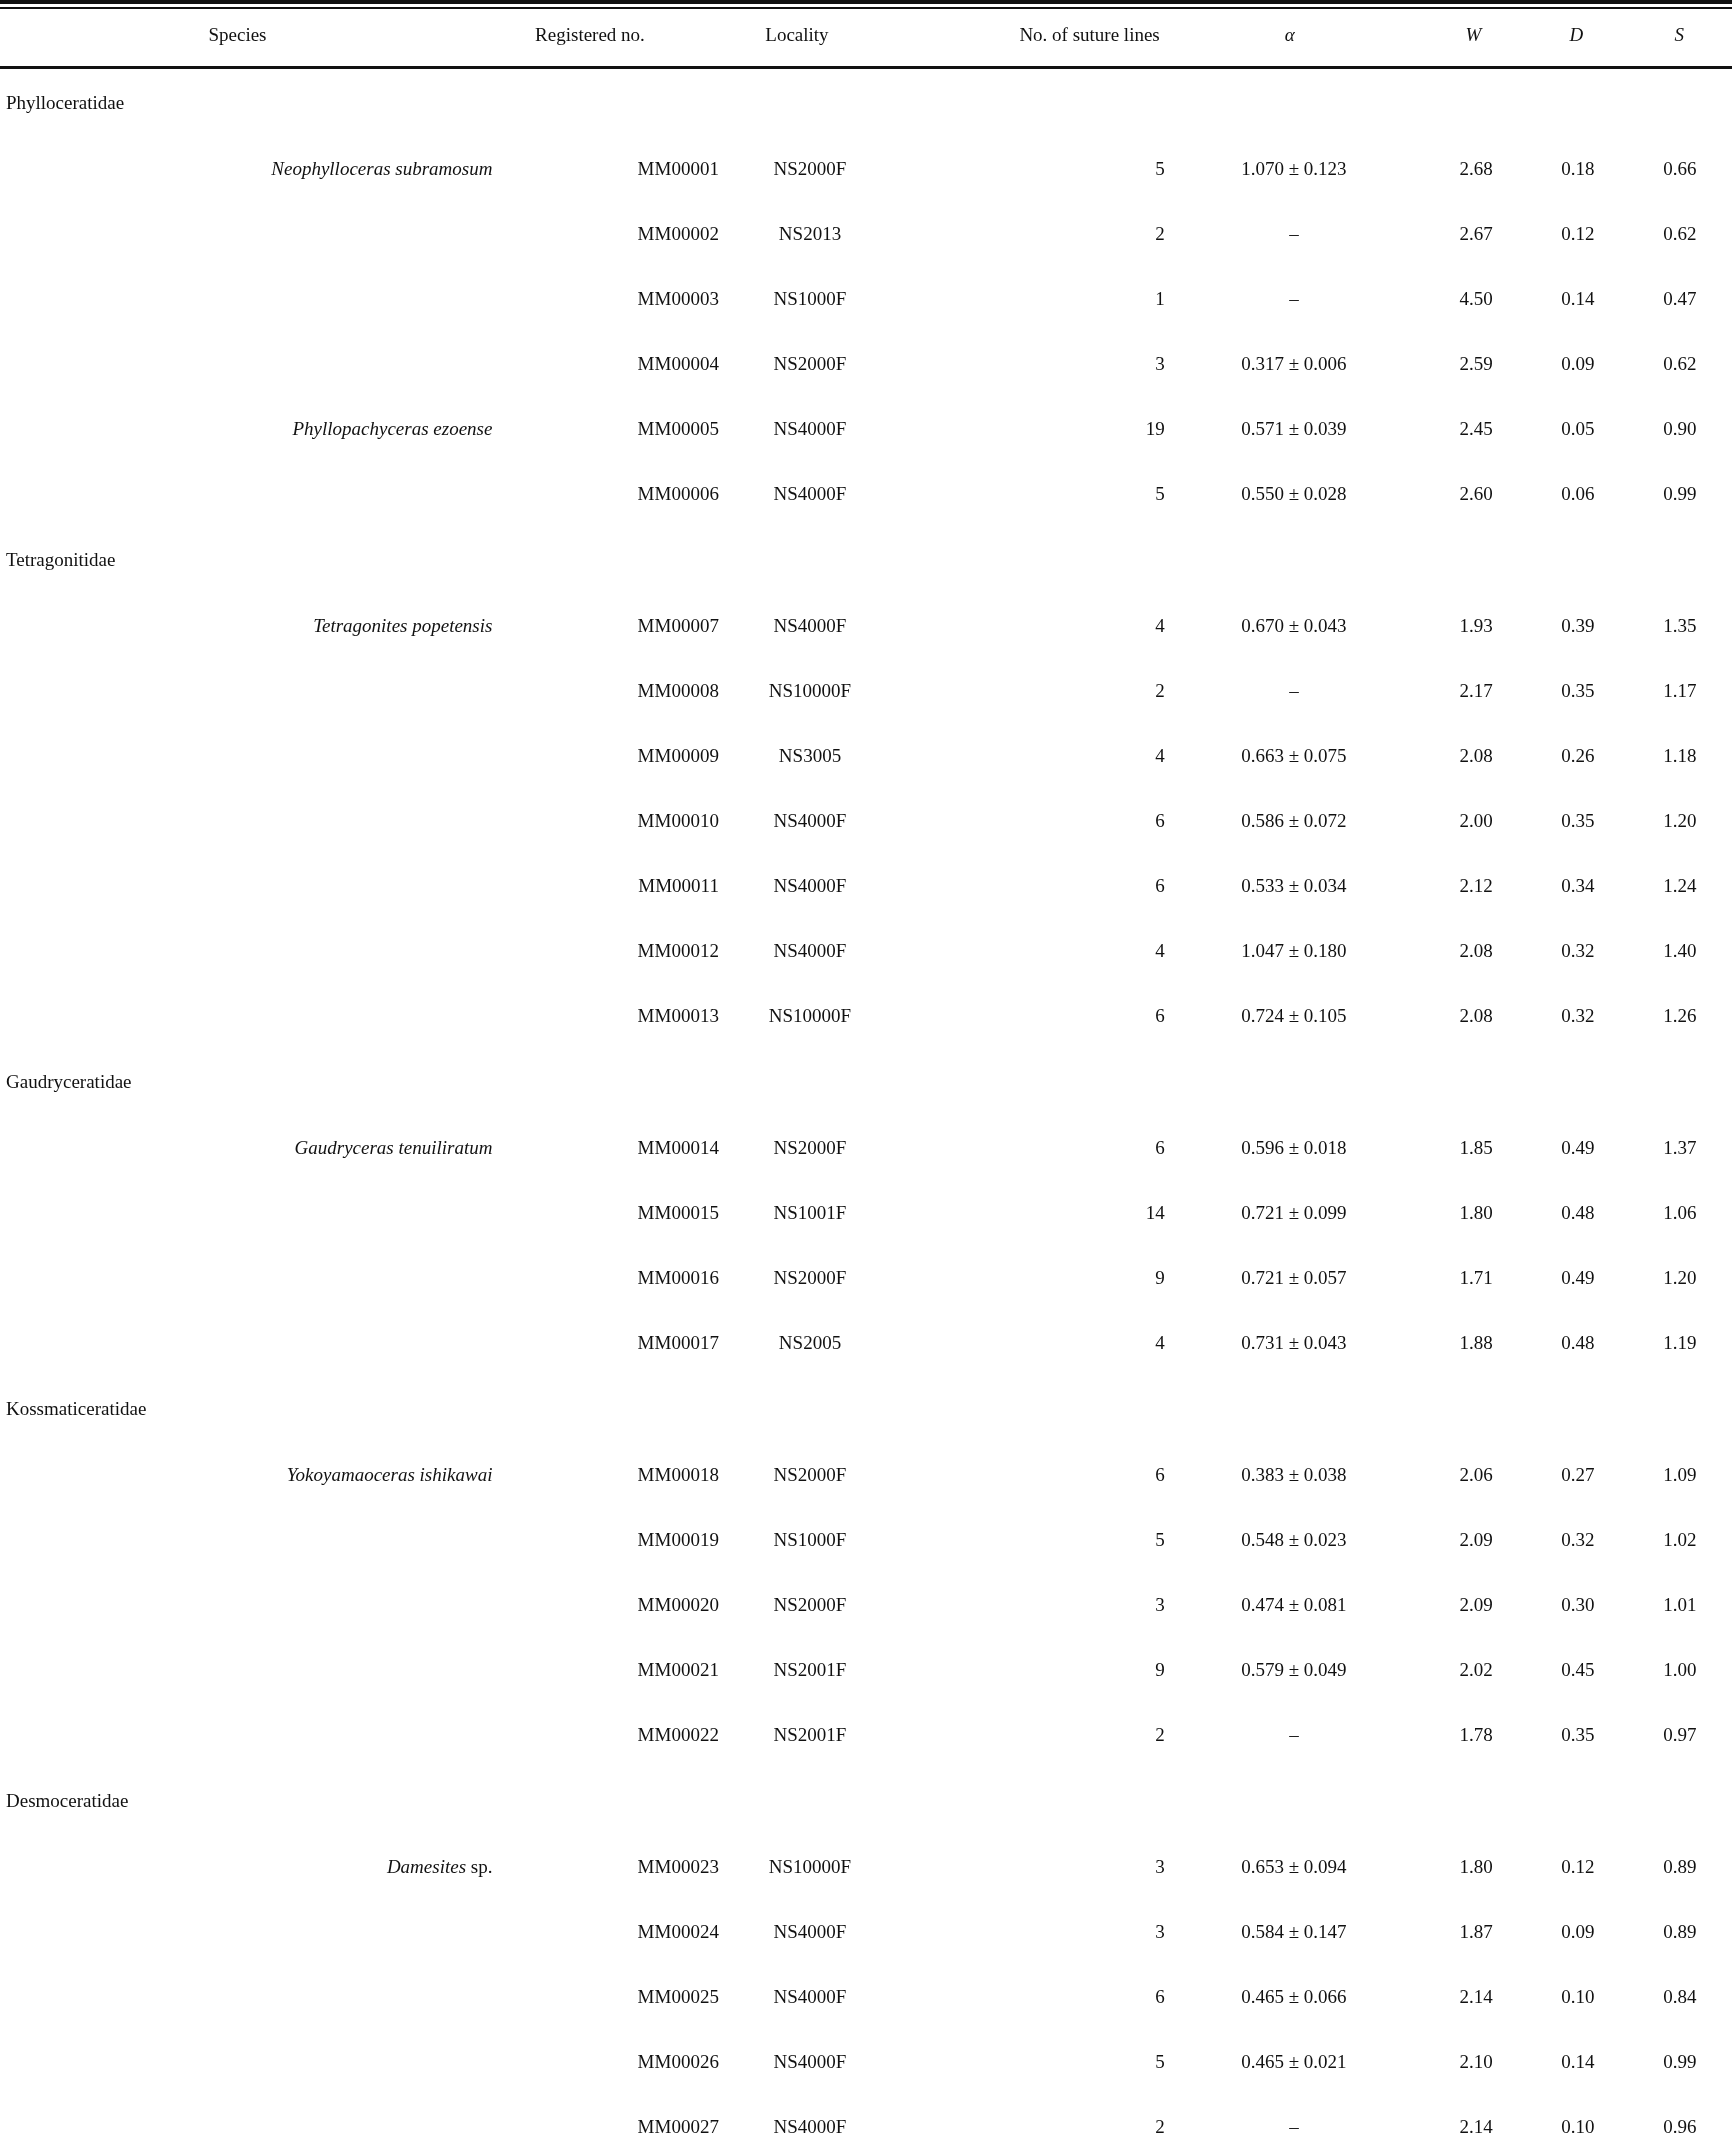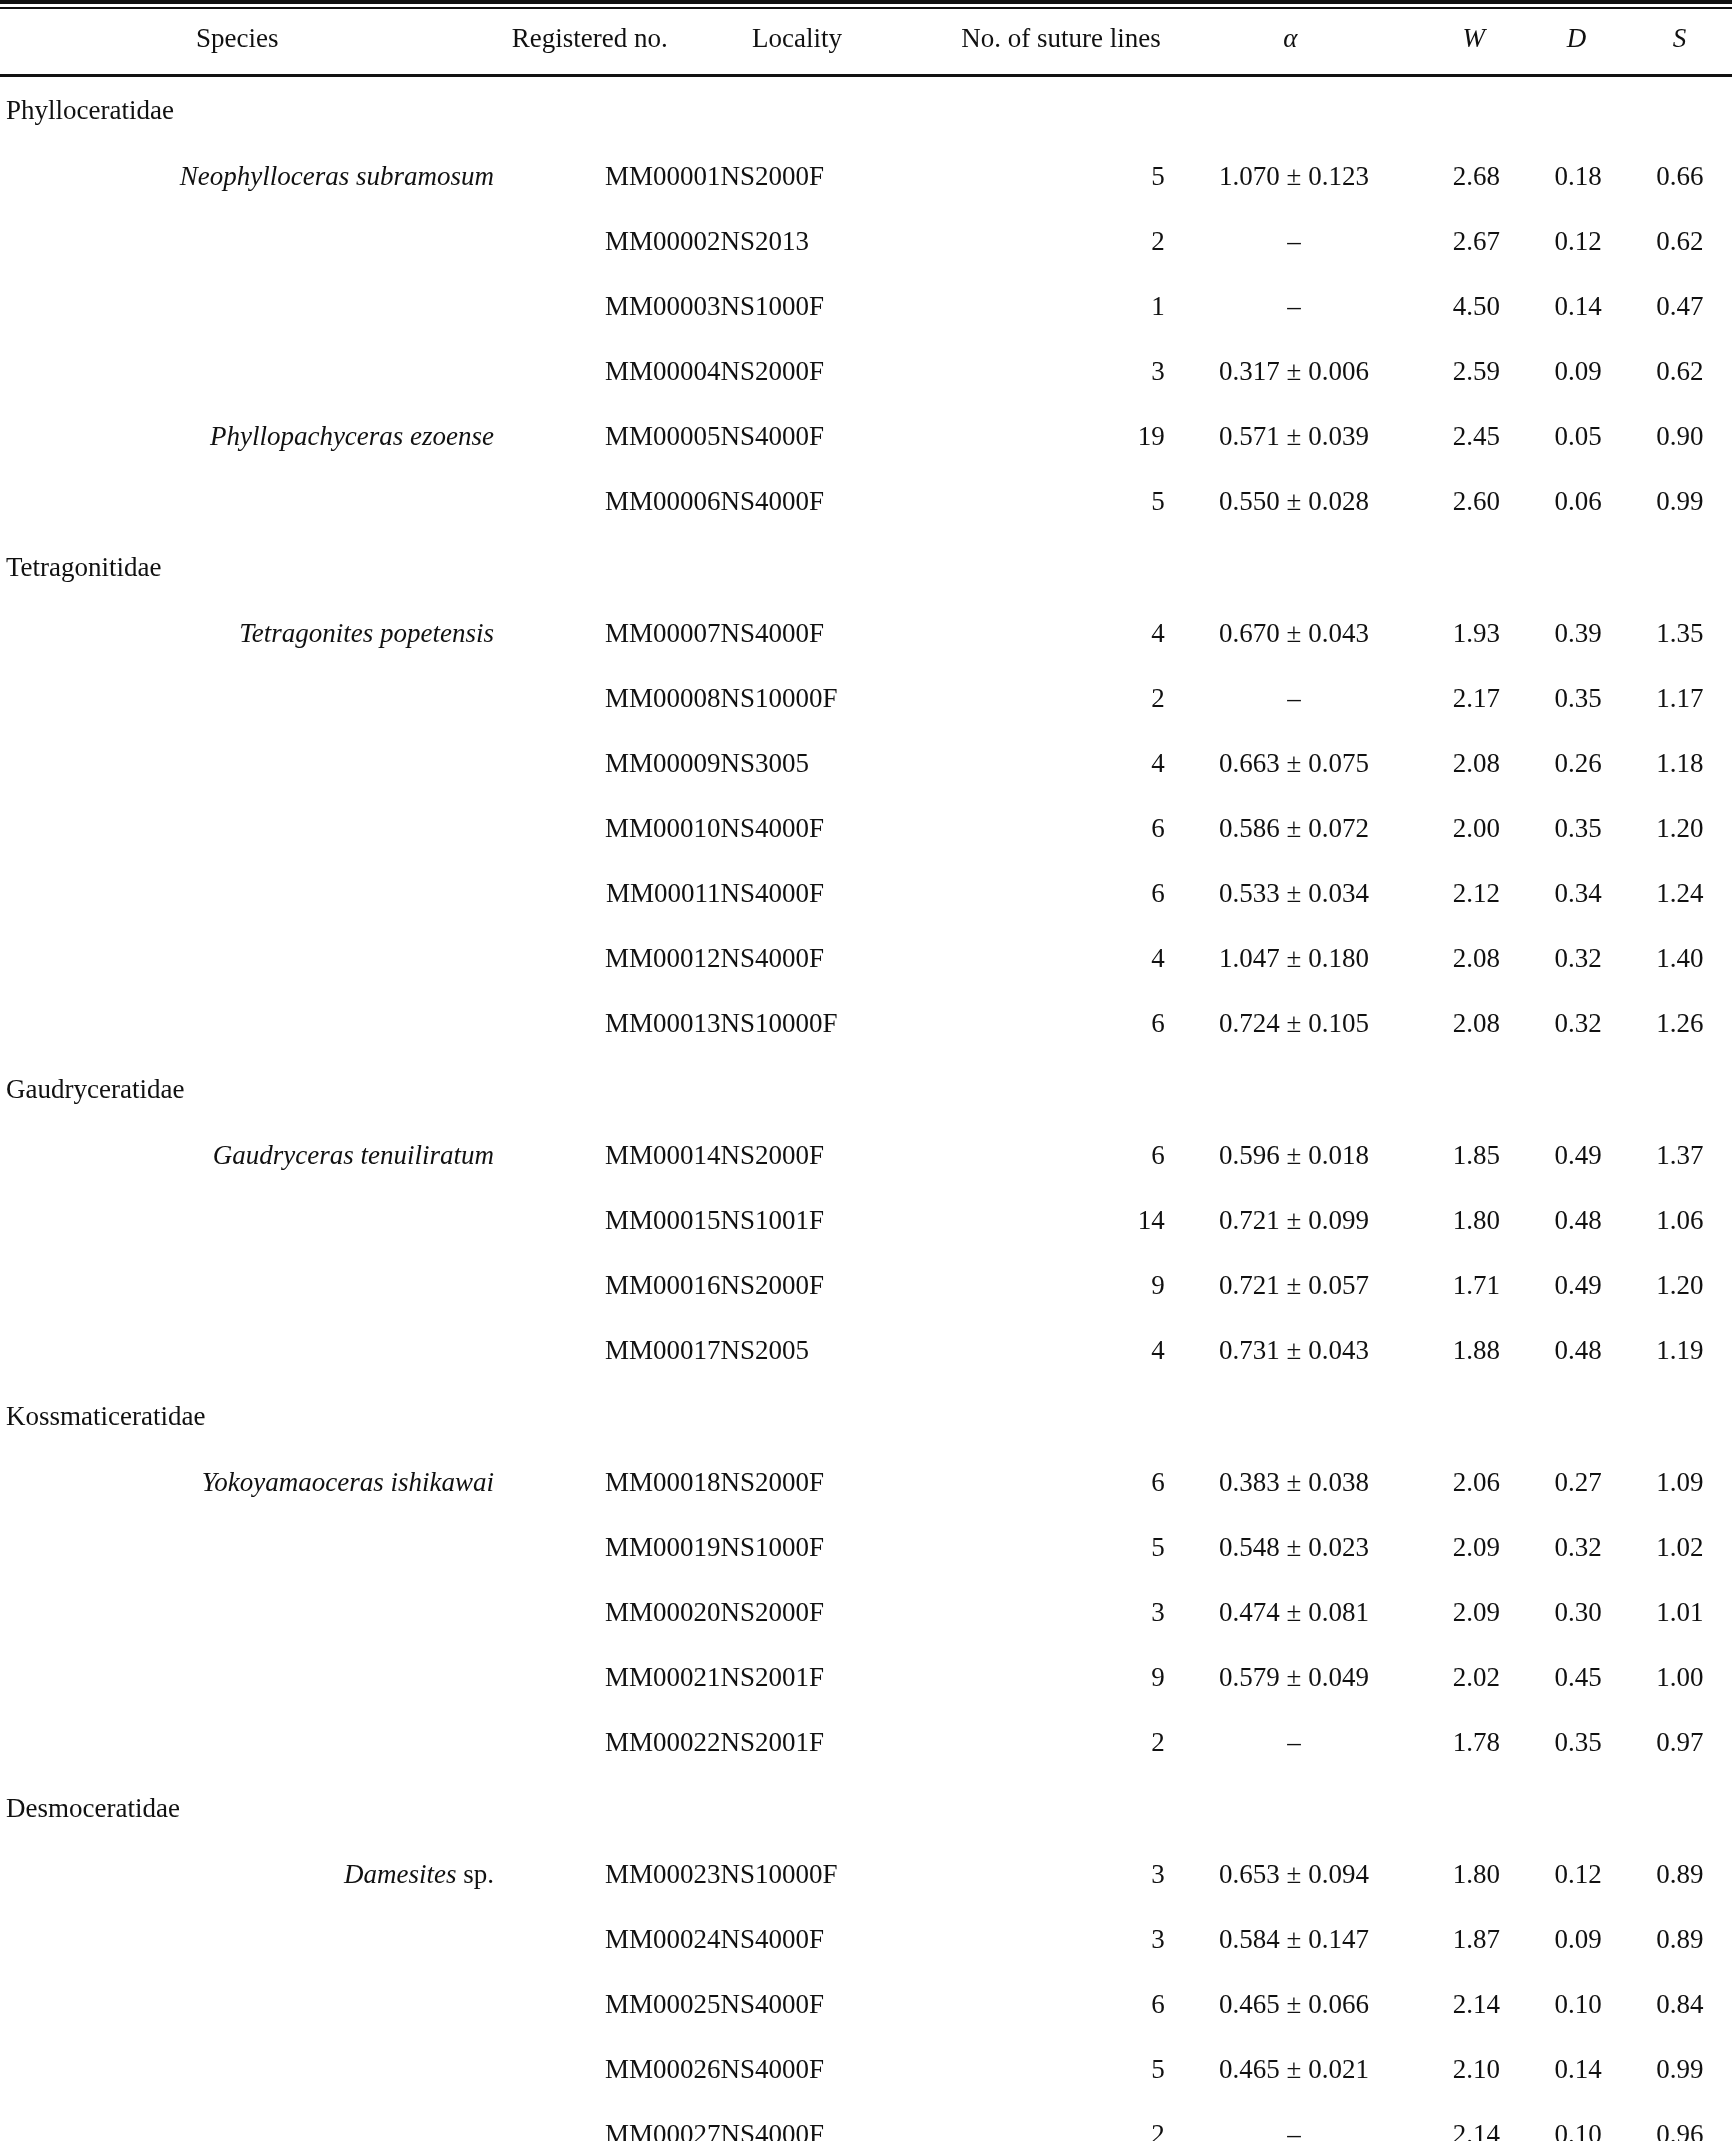--- a/index.html
+++ b/index.html
@@ -17,21 +17,21 @@
 
   .table-wrap {
     width: 1733px;
     box-sizing: border-box;
     padding: 0;
   }
 
   table.datatable {
     width: 1733px;
     border-collapse: collapse;
-    font-size: 27px;
+    font-size: 19px;
     line-height: 1.0;
   }
 
   
   .rule-top-outer { height: 3.6px; background: #111; width: 100%; }
   .rule-top-inner { height: 1.8px; background: #111; width: 100%; margin-top: 3.6px; }
   .rule-mid { height: 2.7px; background: #111; width: 100%; }
 
   thead th {
     font-weight: normal;
@@ -43,21 +43,21 @@
   tbody td {
     padding: 0;
     height: 65px;
     vertical-align: middle;
     white-space: nowrap;
   }
 
   
   .col-species  { width: 482px; text-align: left;   padding-left: 0; }
   .col-reg      { width: 232px; text-align: right;   }
-  .col-loc      { width: 186px; text-align: left;   }
+  .col-loc      { width: 186px; text-align: center;   }
   .col-suture   { width: 273px; text-align: right; }
   .col-alpha    { width: 264px; text-align: center; }
   .col-w        { width: 109px; text-align: center; }
   .col-d        { width: 100px; text-align: center; }
   .col-s        { width: 109px; text-align: center; }
 
   
   thead .col-species  { text-align: center; padding-left: 0; }
   thead .col-reg      { text-align: center; font-family: Liberation Serif, serif; }
   thead .col-loc      { text-align: center; }

